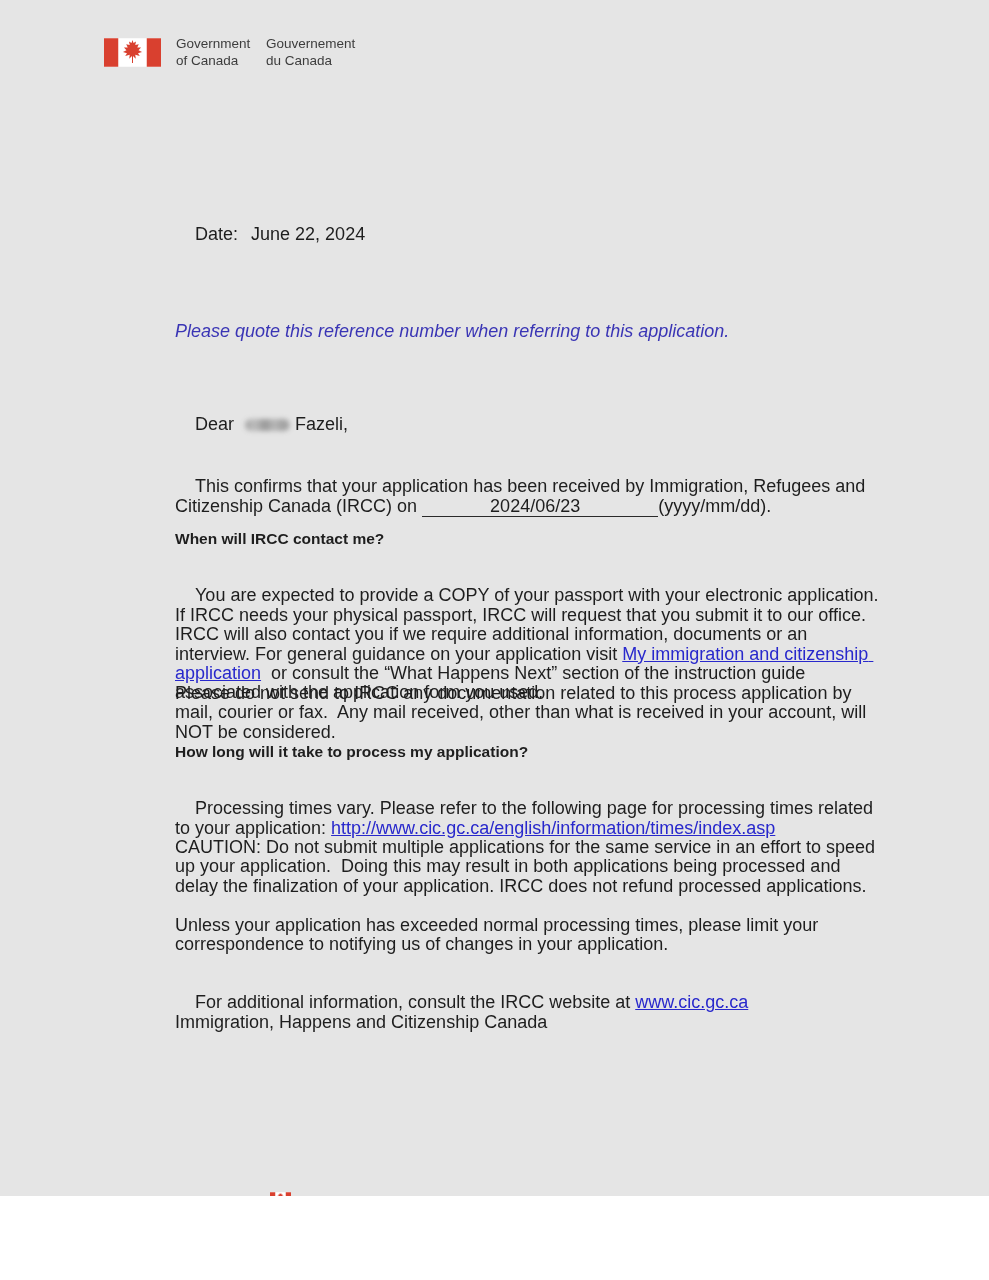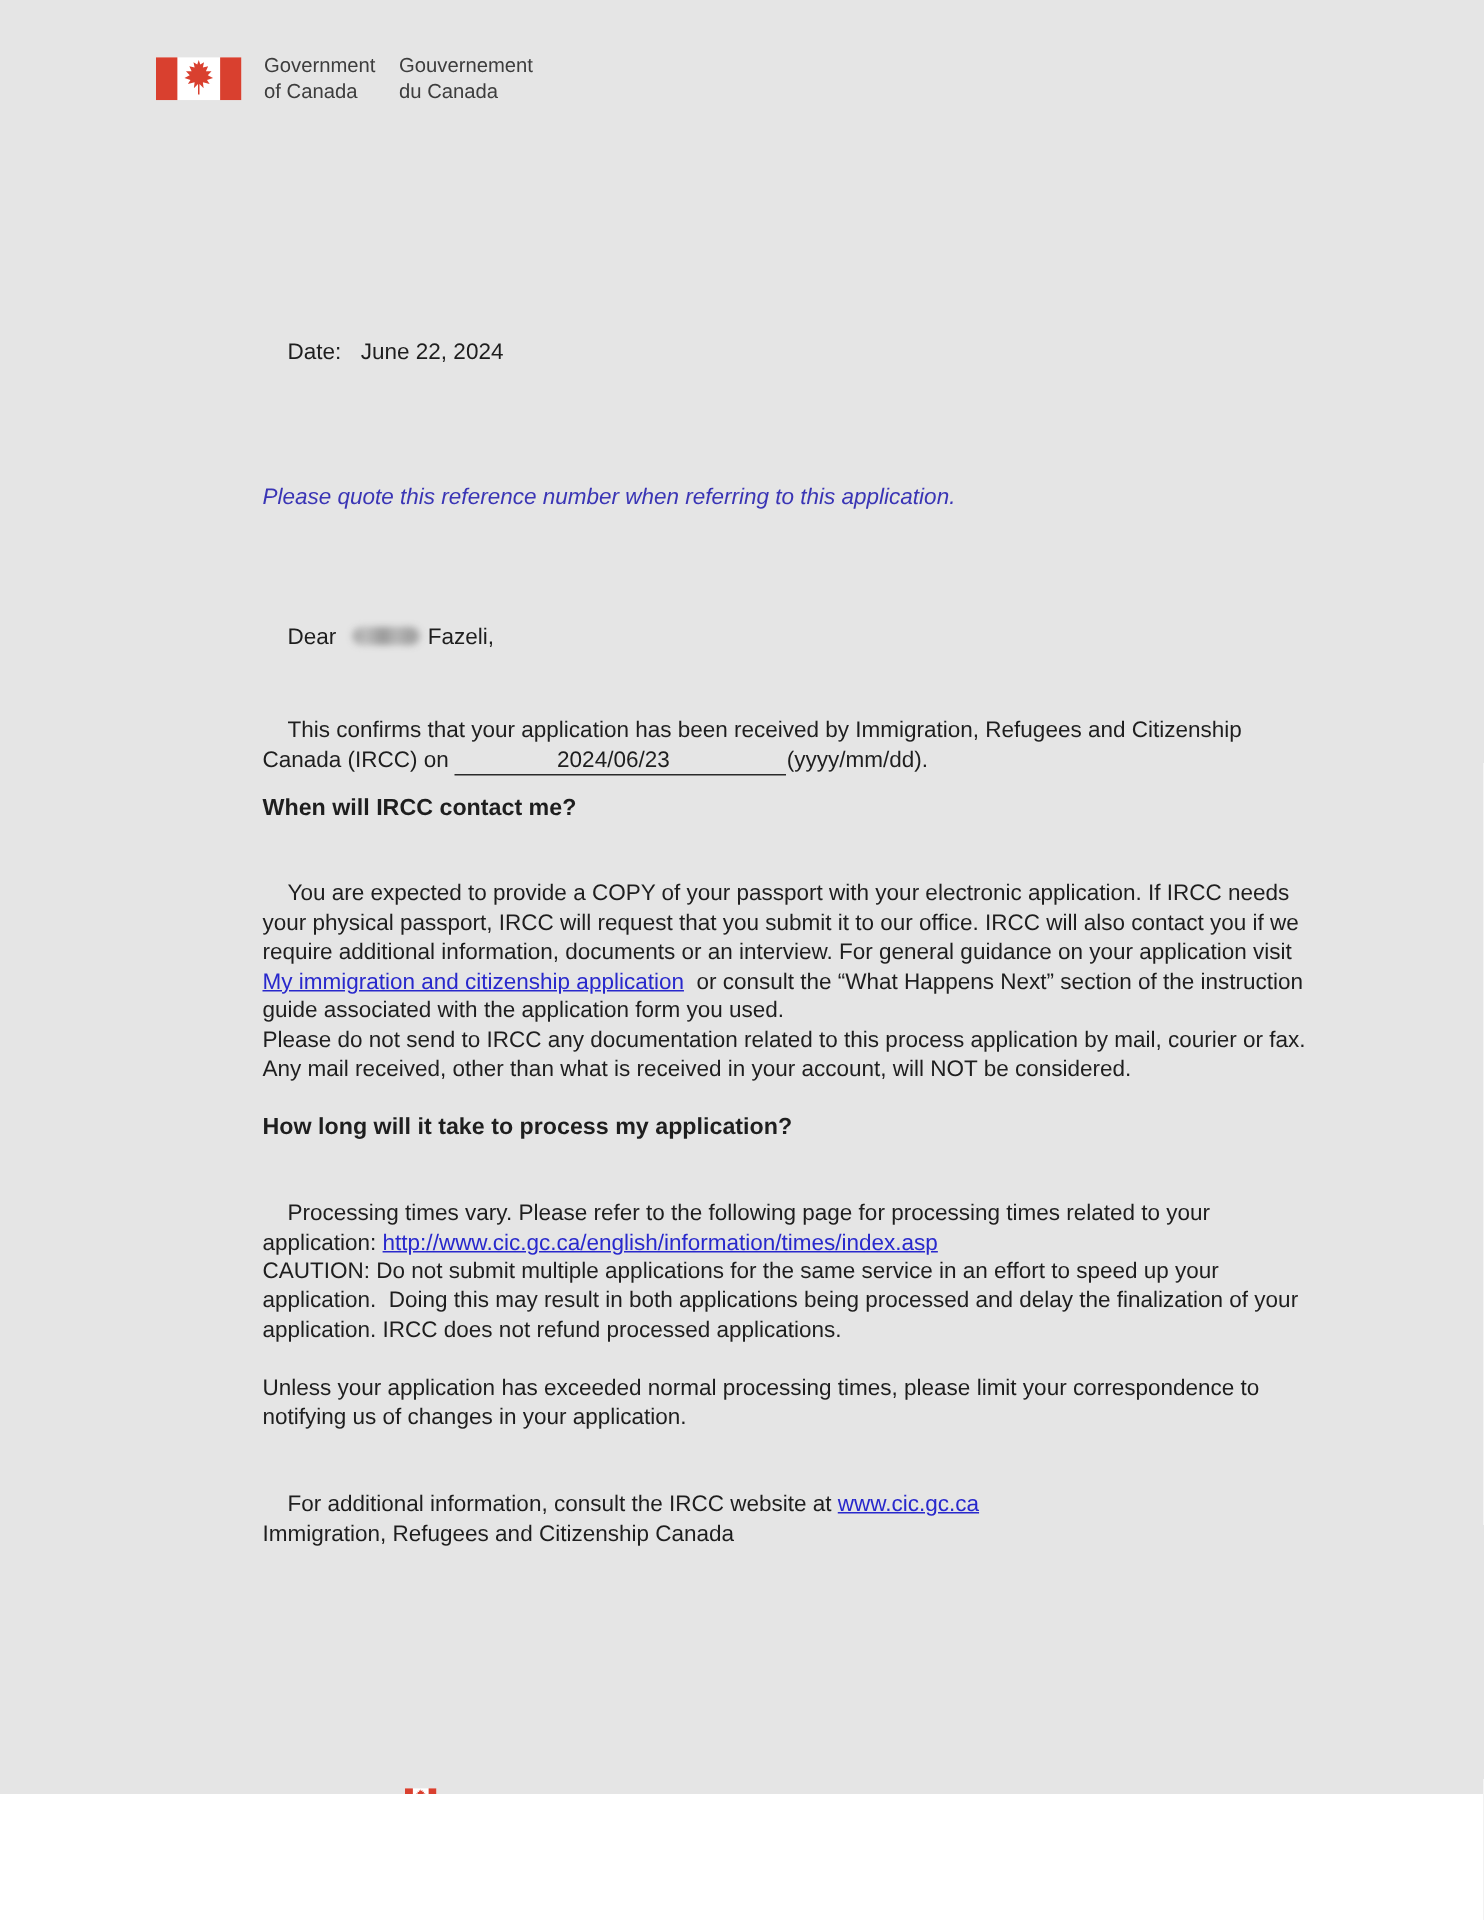--- a/index.html
+++ b/index.html
@@ -1,21 +1,21 @@
 <!DOCTYPE html>
 <html><head>
 <meta charset="utf-8">
 <style>
   html, body { margin:0; padding:0; background:#ffffff; }
   .page {
     position:relative; width:989px; height:1196px; background:#e5e5e5;
     font-family:"Liberation Sans", sans-serif; color:#1e1e1e; overflow:hidden;
   }
   .abs { position:absolute; left:175px; width:706px; }
-  .para { margin:0; font-size:15px; line-height:19.4px; white-space:pre-wrap; }
+  .para { margin:0; font-size:18px; line-height:19.4px; white-space:pre-wrap; }
   .heading { font-weight:bold; font-size:15.5px; }
   .note { color:#3a35b5; font-style:italic; }
   a.link { color:#2828cc; text-decoration:underline; cursor:pointer; }
   .date-underline {
     display:inline-block; border-bottom:1.3px solid #2a2a2a;
     padding:0 78px 0 68px;
     text-align:center;
   }
   .label { display:inline; }
   .val-gap { margin-left:13px; }
@@ -97,21 +97,21 @@
   </p>
 
   <p class="abs para" style="top:838px">CAUTION: Do not submit multiple applications for the same service in an effort to speed up your application.  Doing this may result in both applications being processed and delay the finalization of your application. IRCC does not refund processed applications.</p>
 
   <p class="abs para" style="top:916px">Unless your application has exceeded normal processing times, please limit your correspondence to notifying us of changes in your application.</p>
 
   <p class="abs para" style="top:974px">
     <span>For additional information, consult the IRCC website at </span><a class="link">www.cic.gc.ca</a>
   </p>
 
-  <p class="abs para" style="top:1013px">Immigration, Refugees and Citizenship Canada</p>
+  <p class="abs para" style="top:1013px">Immigration, Happens and Citizenship Canada</p>
 
   <div class="wordmark-wrap">
     <span class="wordmark"><span>Canada</span><svg class="footer-flag" width="21" height="11" viewBox="0 0 1000 500" xmlns="http://www.w3.org/2000/svg">
       <rect x="0" y="0" width="1000" height="500" fill="#ffffff"></rect>
       <rect x="0" y="0" width="250" height="500" fill="#d9402f"></rect>
       <rect x="750" y="0" width="250" height="500" fill="#d9402f"></rect>
       <g transform="translate(280,30) scale(4.4)" fill="#d9402f">
         <polygon points="50,0 54,12 64,6 61,20 75,17 69,30 84,30 74,41 88,48 72,53 79,64 61,59 63,75 52,64 52,92 48,92 48,64 37,75 39,59 21,64 28,53 12,48 26,41 16,30 31,30 25,17 39,20 36,6 46,12"></polygon>
       </g>
     </svg></span>

